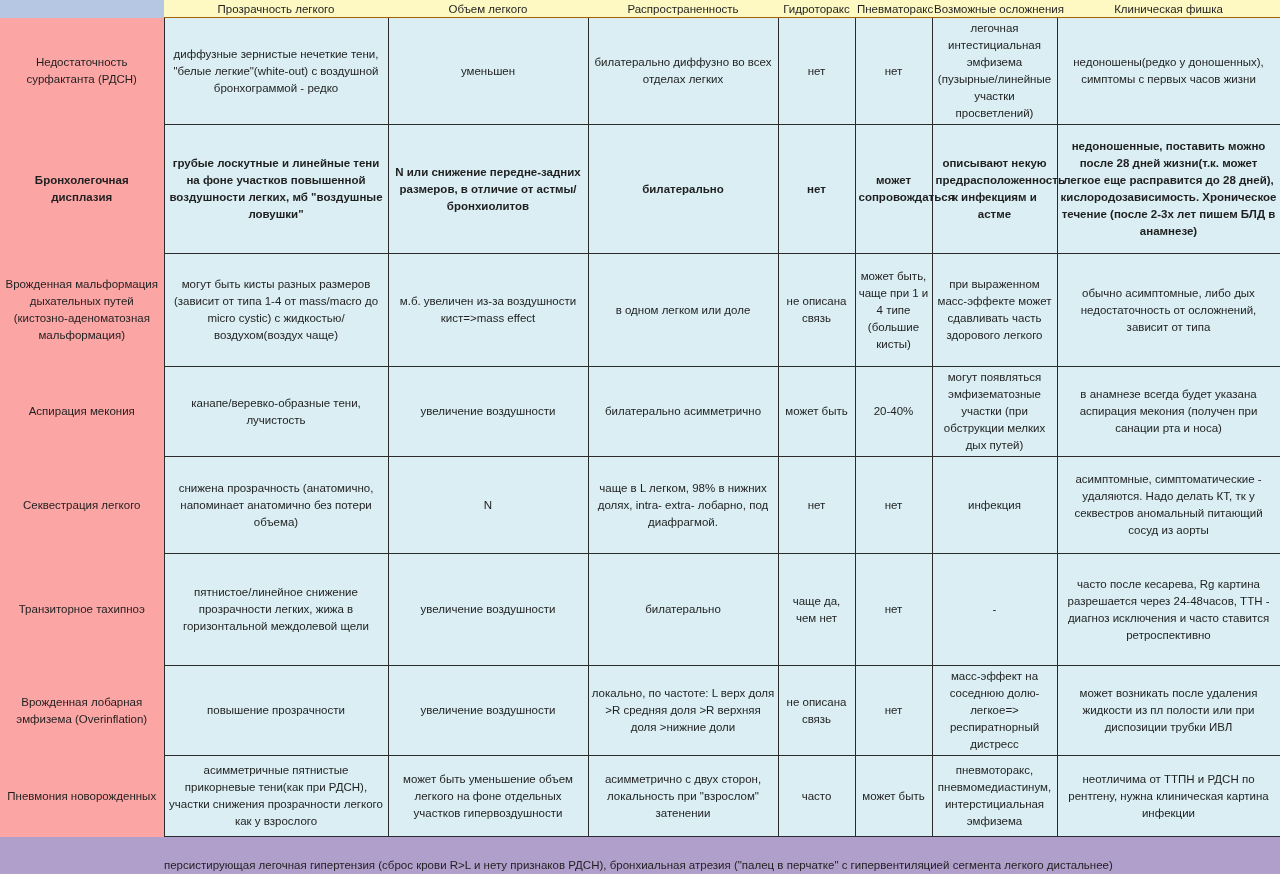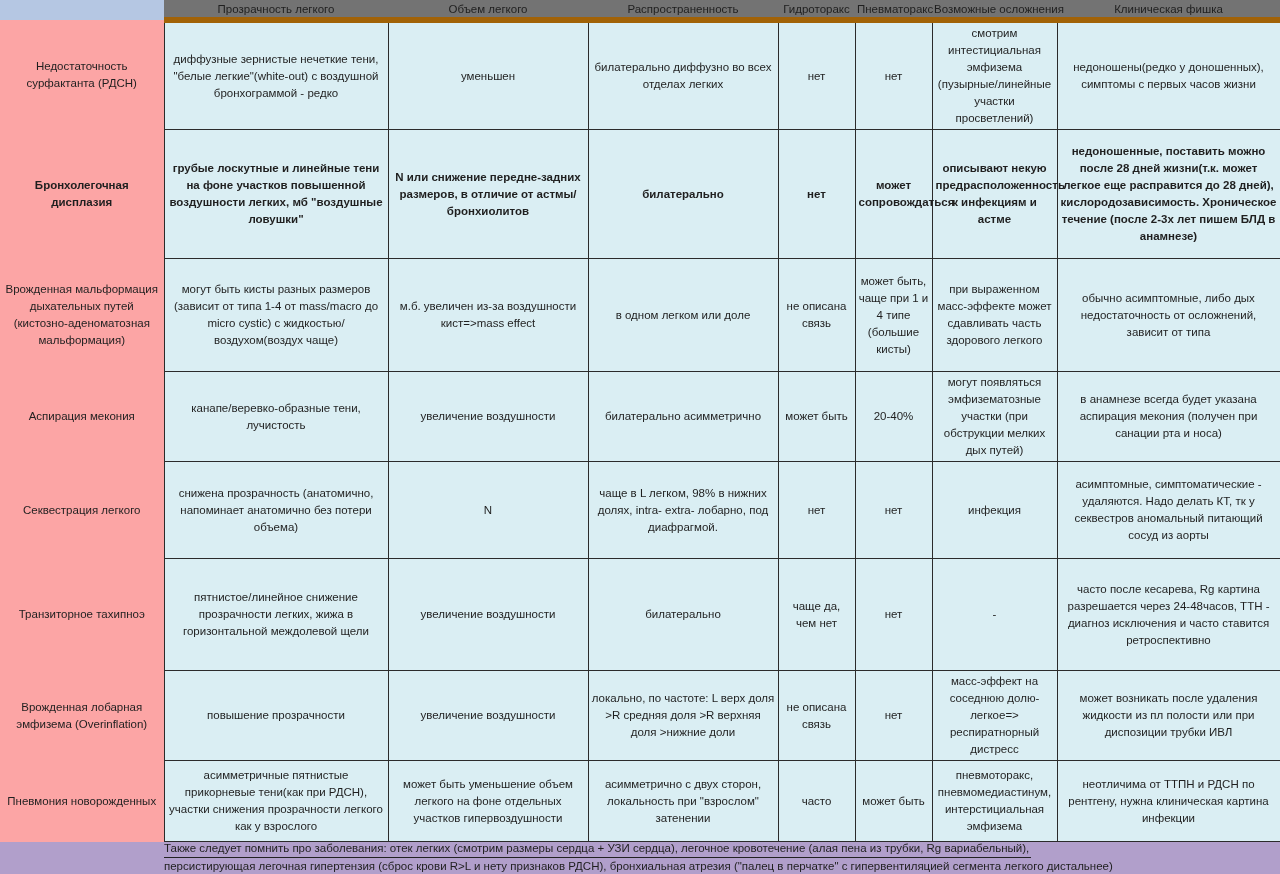--- a/index.html
+++ b/index.html
@@ -11,27 +11,27 @@
     color: #1f1f1f;
     position: relative;
   }
   .sheet { position: absolute; left: 0; top: 0; width: 1280px; }
   table.grid {
     border-collapse: collapse;
     table-layout: fixed;
     width: 1280px;
   }
   table.grid th {
-    background: #737373;
+    background: #fef9c3;
     font-weight: normal;
     height: 17px;
     padding: 0 2px;
     text-align: center;
     font-size: 11.5px;
-    border-bottom: 6px solid #a16207;
+    border-bottom: 1px solid #a16207;
     white-space: nowrap;
   }
   table.grid th.corner { background: #b5c7e3; border-bottom: none; }
   table.grid td {
     background: #daeef3;
     border: 1px solid #2b2b2b;
     text-align: center;
     vertical-align: middle;
     padding: 2px 3px;
     line-height: 17px;
@@ -88,21 +88,21 @@
       </tr>
     </thead>
     <tbody>
       <tr class="r0">
         <td class="rowhead">Недостаточность сурфактанта (РДСН)</td>
         <td>диффузные зернистые нечеткие тени, "белые легкие"(white-out) с воздушной бронхограммой - редко</td>
         <td>уменьшен</td>
         <td>билатерально диффузно во всех отделах легких</td>
         <td>нет</td>
         <td>нет</td>
-        <td>смотрим интестициальная эмфизема (пузырные/линейные участки просветлений)</td>
+        <td>легочная интестициальная эмфизема (пузырные/линейные участки просветлений)</td>
         <td>недоношены(редко у доношенных), симптомы с первых часов жизни</td>
       </tr>
       <tr class="r1">
         <td class="rowhead">Бронхолегочная дисплазия</td>
         <td>грубые лоскутные и линейные тени на фоне участков повышенной воздушности легких, мб "воздушные ловушки"</td>
         <td>N или снижение передне-задних размеров, в отличие от астмы/бронхиолитов</td>
         <td>билатерально</td>
         <td>нет</td>
         <td>может сопровождаться</td>
         <td>описывают некую предрасположенность к инфекциям и астме</td>
@@ -166,15 +166,15 @@
         <td>часто</td>
         <td>может быть</td>
         <td>пневмоторакс, пневмомедиастинум, интерстициальная эмфизема</td>
         <td>неотличима от ТТПН и РДСН по рентгену, нужна клиническая картина инфекции</td>
       </tr>
     </tbody>
   </table>
 </div>
 
 <div class="footnote">
-  <div>Также следует помнить про заболевания: отек легких (смотрим размеры сердца + УЗИ сердца), легочное кровотечение (алая пена из трубки, Rg вариабельный),</div><br>
+  <br>
   <div>персистирующая легочная гипертензия (сброс крови R&gt;L и нету признаков РДСН),  бронхиальная атрезия ("палец в перчатке" с гипервентиляцией сегмента легкого дистальнее)</div>
 </div>
 
 </body></html>

